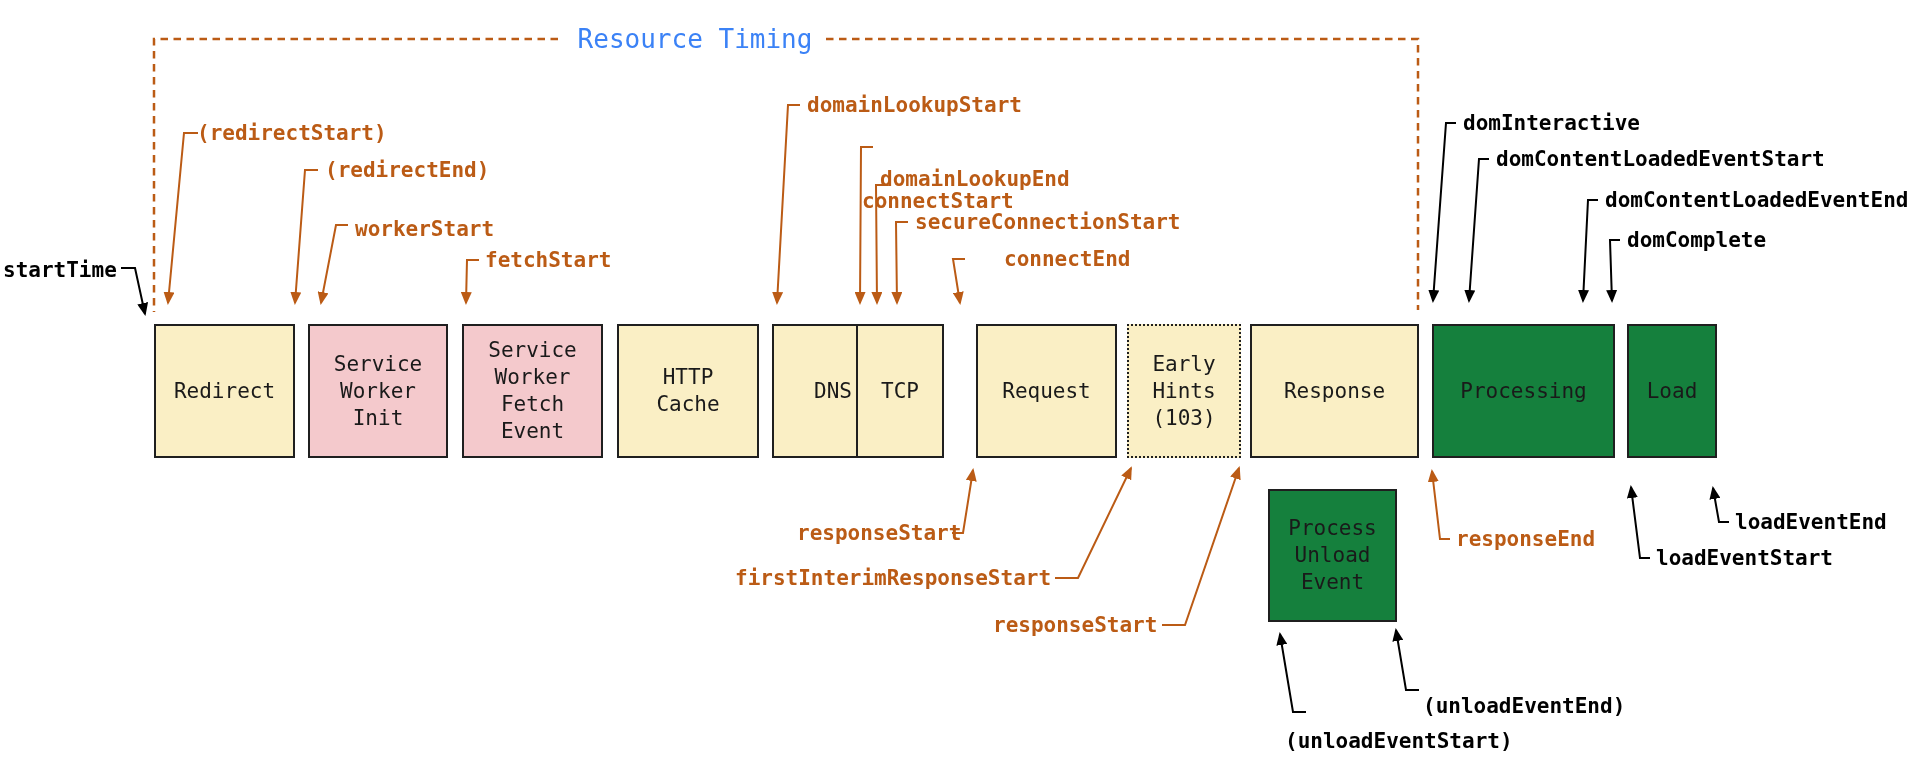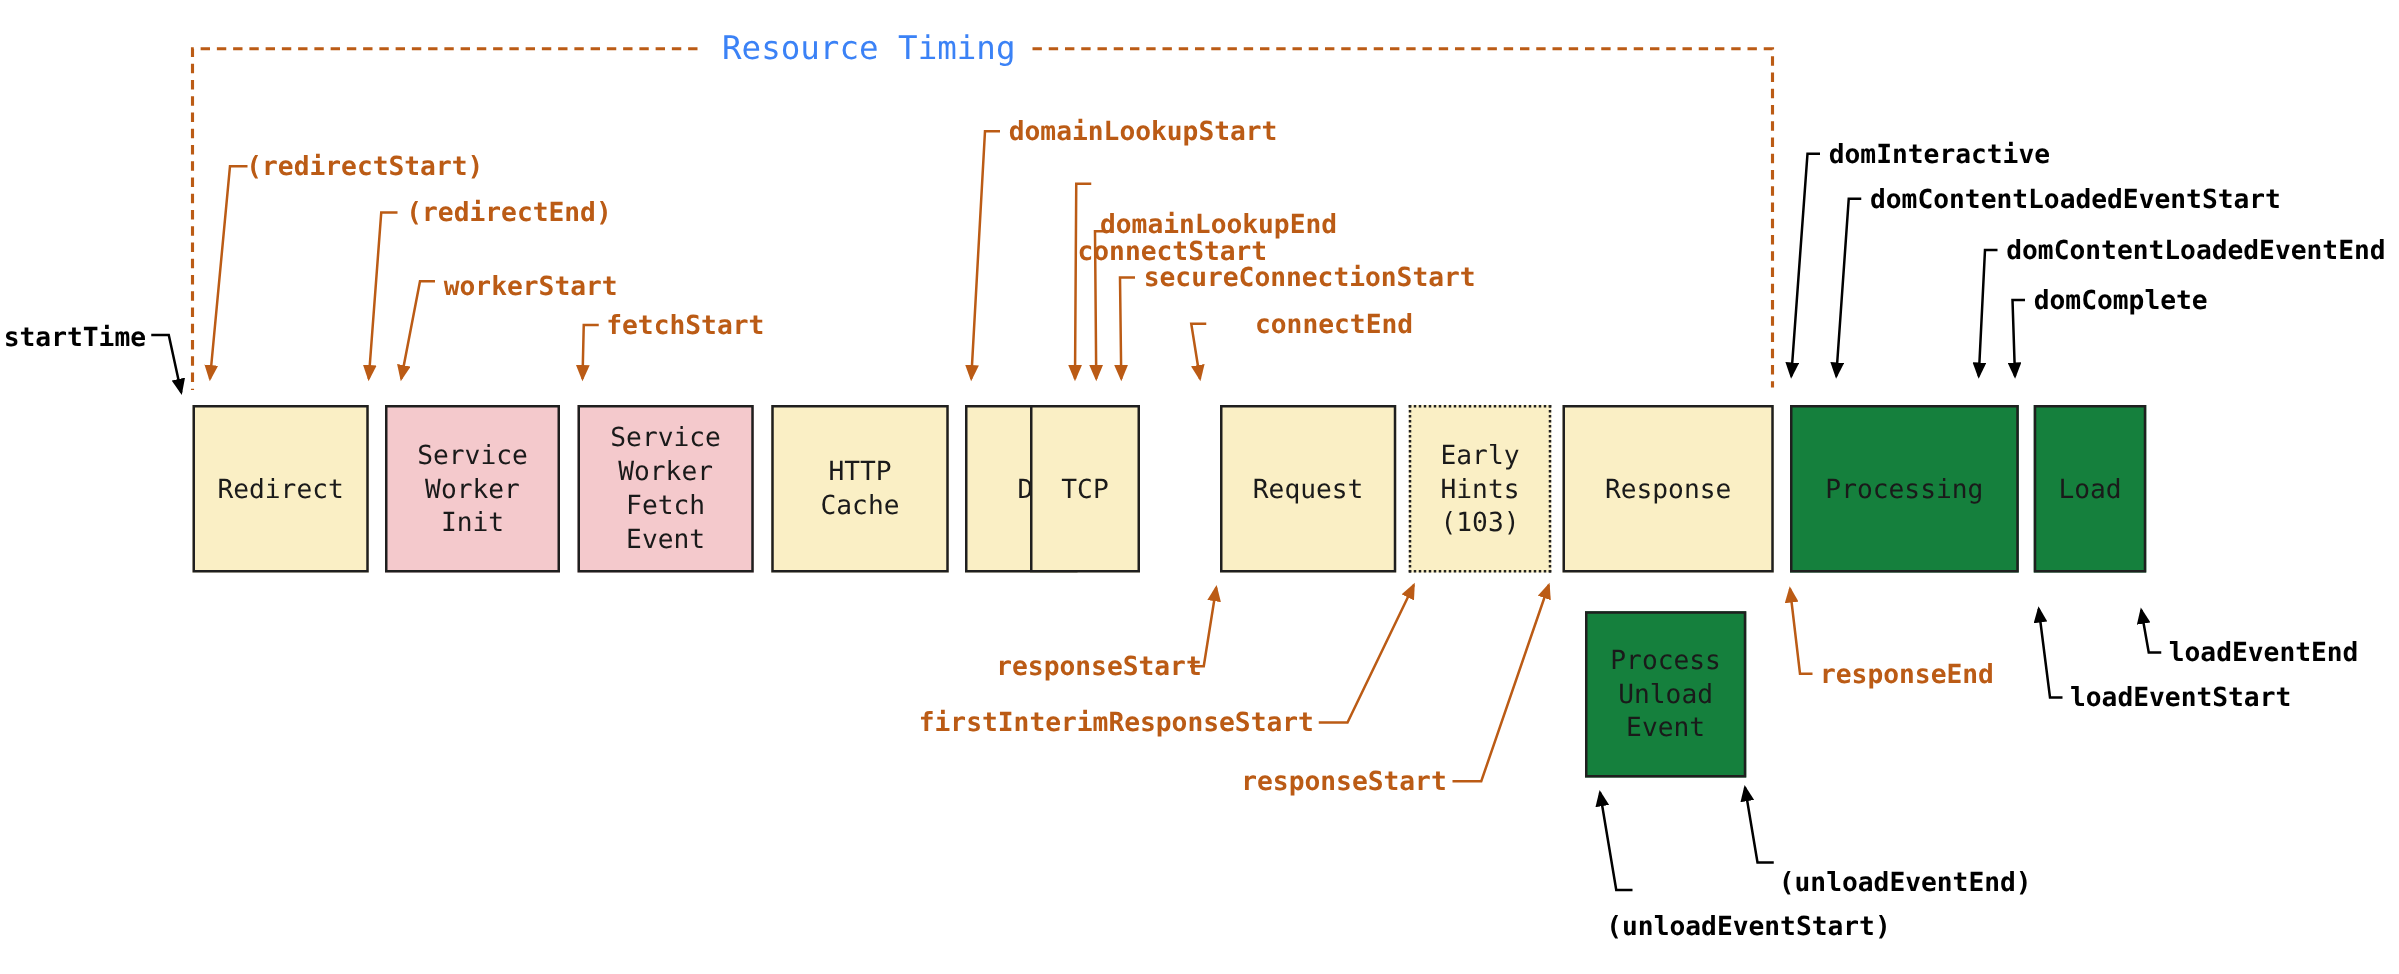--- a/index.html
+++ b/index.html
@@ -101,21 +101,21 @@
   <div class="box fill-pink" style="left:308px;width:140px;">Service
 Worker
 Init</div>
   <div class="box fill-pink" style="left:462px;width:141px;">Service
 Worker
 Fetch
 Event</div>
   <div class="box fill-yellow" style="left:617px;width:142px;">HTTP
 Cache</div>
   <div class="box fill-yellow" style="left:772px;width:90px;padding-left:32px;">DNS</div>
-  <div class="box fill-yellow" style="left:824px;width:88px;">TCP</div>
+  <div class="box fill-yellow" style="left:856px;width:88px;">TCP</div>
   <div class="box fill-yellow" style="left:976px;width:141px;">Request</div>
   <div class="box fill-yellow dotted" style="left:1127px;width:114px;">Early
 Hints
 (103)</div>
   <div class="box fill-yellow" style="left:1250px;width:169px;">Response</div>
   <div class="box fill-blue" style="left:1432px;width:183px;">Processing</div>
   <div class="box fill-blue" style="left:1627px;width:90px;">Load</div>
   <div class="box fill-blue" style="left:1268px;top:489px;width:129px;height:133px;">Process
 Unload
 Event</div>

